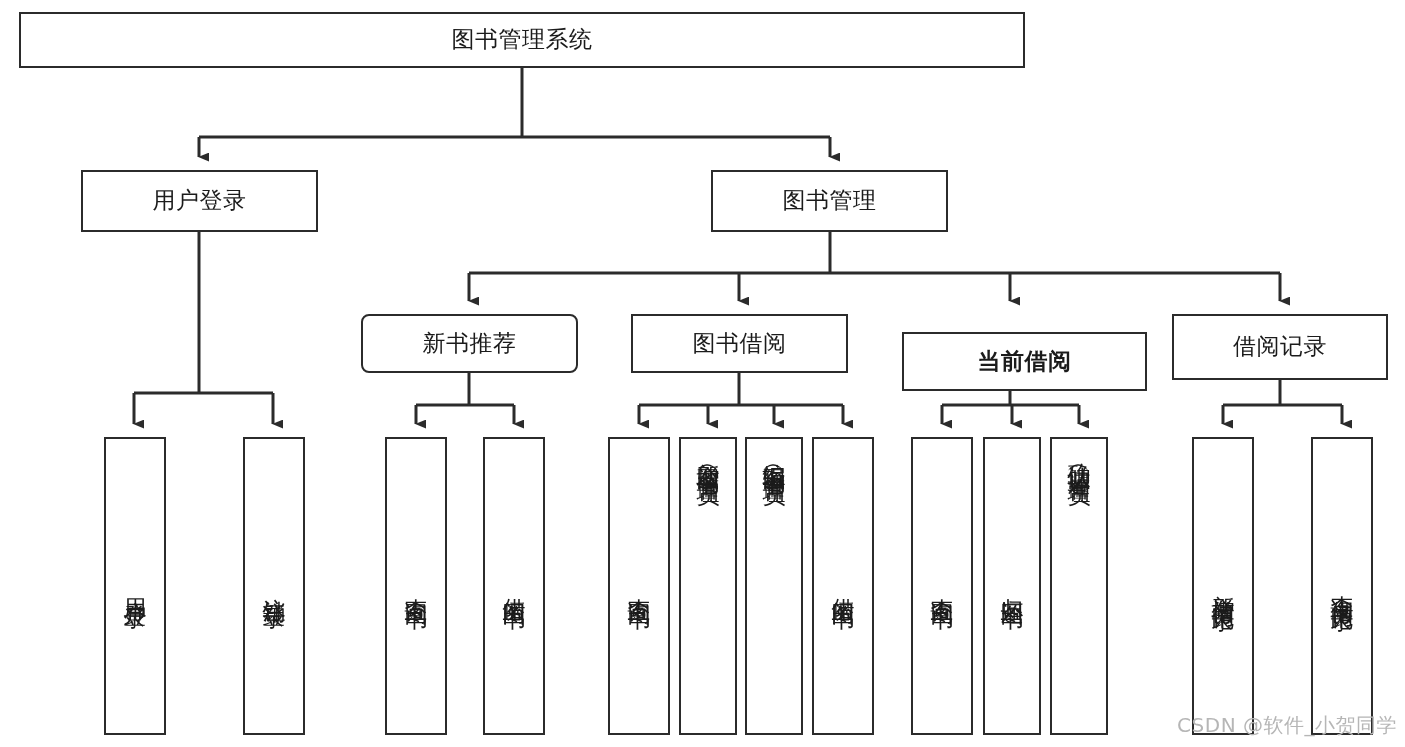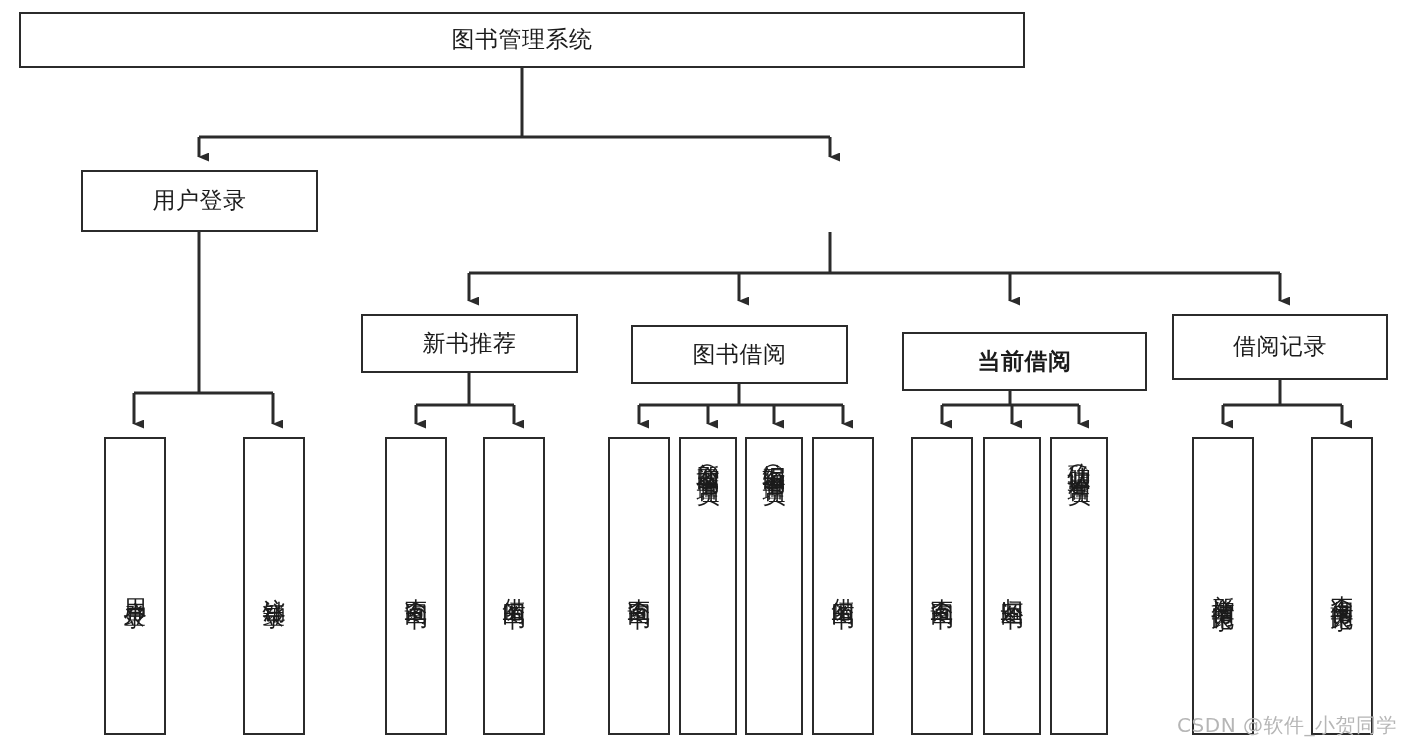--- a/index.html
+++ b/index.html
@@ -133,25 +133,28 @@
     </g>
   </svg>
 
   <div class="node-box" id="n-root" style="left: 19px; top: 12px; width: 1006px; height: 56px;">
     <span class="node-label-h">图书管理系统</span>
   </div>
 
   <div class="node-box" id="n-l2-0" style="left: 81px; top: 170px; width: 237px; height: 62px;">
     <span class="node-label-h">用户登录</span>
   </div>
-
-  <div class="node-box" id="n-l3-0" style="left: 361px; top: 314px; width: 217px; height: 59px;">
+  <div class="node-box" id="n-l2-1" style="left: 711px; top: 170px; width: 237px; height: 62px;">
+    <span class="node-label-h">图书管理</span>
+  </div>
+
+  <div class="node-box" id="n-l3-0" style="left: 361px; top: 314px; width: 217px; height: 59px; border-radius: 8px;">
     <span class="node-label-h">新书推荐</span>
   </div>
-  <div class="node-box" id="n-l3-1" style="left: 631px; top: 314px; width: 217px; height: 59px; margin-top: 11px;">
+  <div class="node-box" id="n-l3-1" style="left: 631px; top: 314px; width: 217px; height: 59px;">
     <span class="node-label-h">图书借阅</span>
   </div>
   <div class="node-box" id="n-l3-2" style="left: 902px; top: 332px; width: 245px; height: 59px; font-weight: bold;">
     <span class="node-label-h">当前借阅</span>
   </div>
   <div class="node-box" id="n-l3-3" style="left: 1172px; top: 314px; width: 216px; height: 66px;">
     <span class="node-label-h">借阅记录</span>
   </div>
 
   <div class="node-box leaf centered" id="n-leaf-0" style="left: 104px; top: 437px; width: 62px; height: 298px;">

